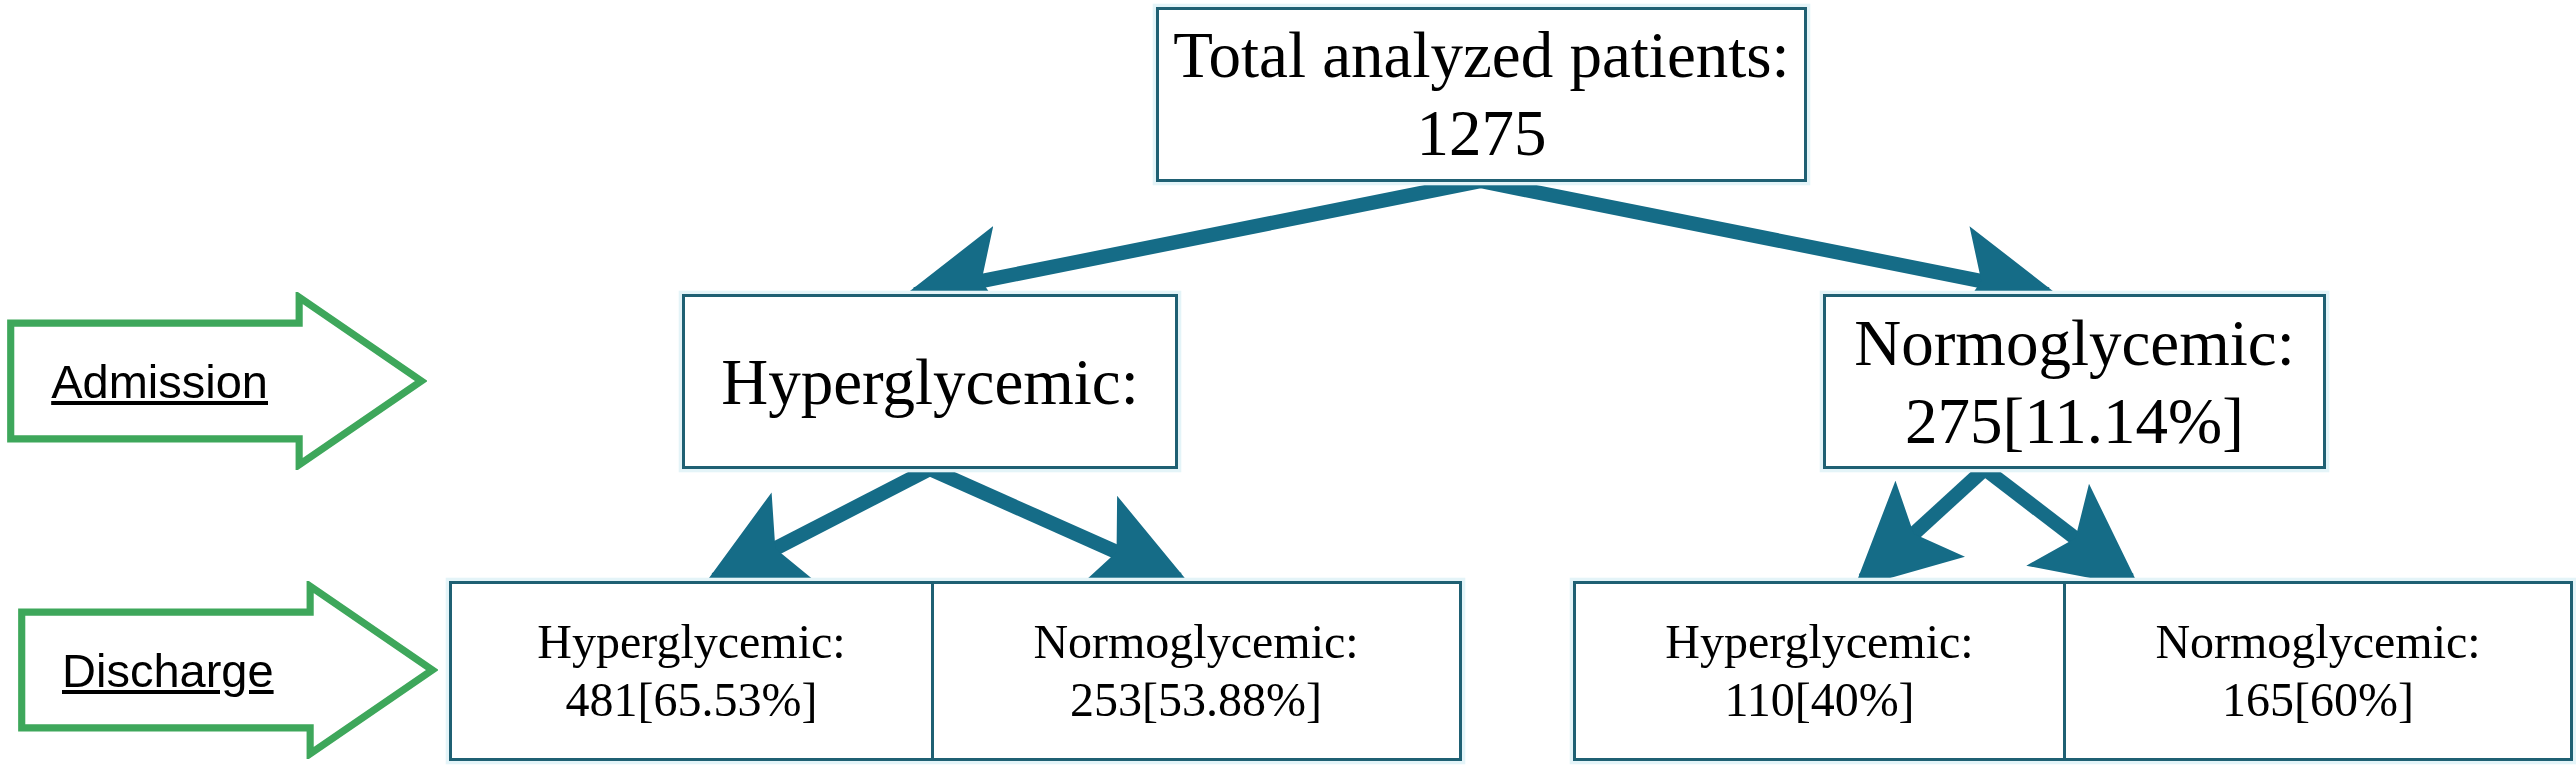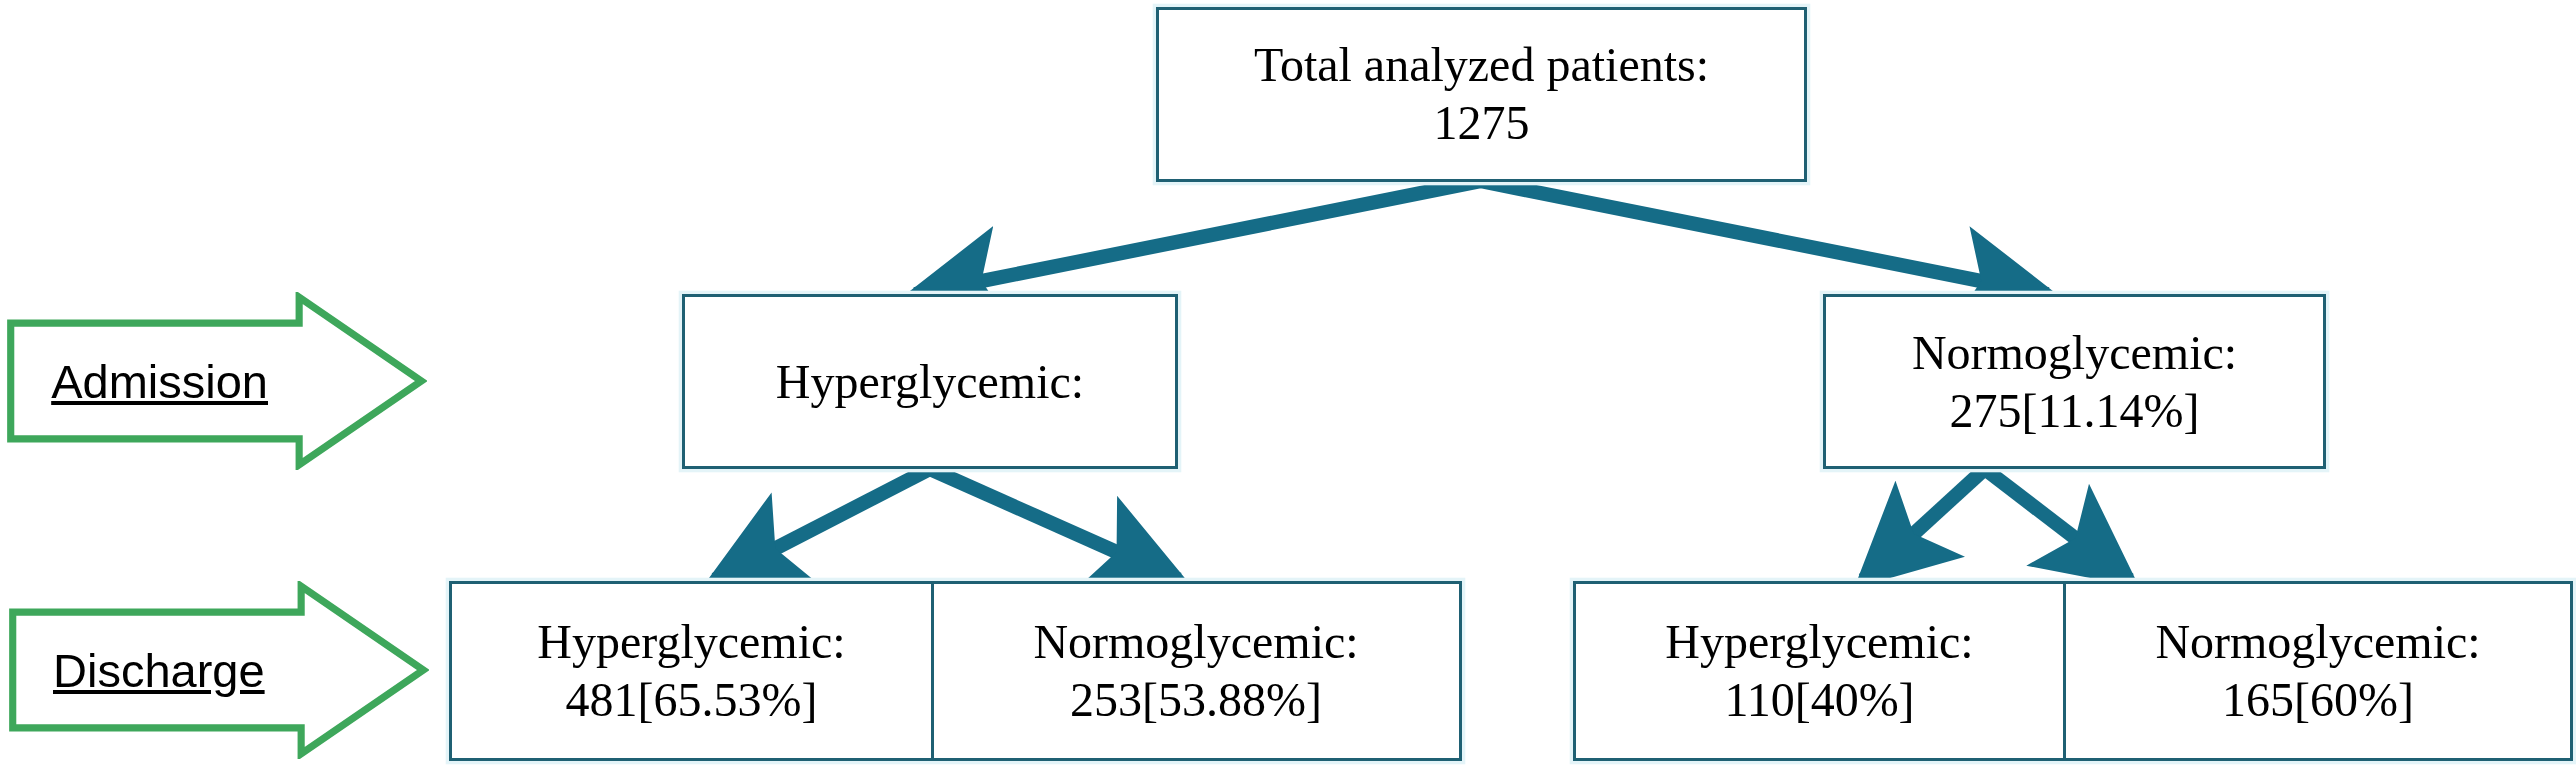--- a/index.html
+++ b/index.html
@@ -30,21 +30,21 @@
     box-sizing: border-box;
     background: #ffffff;
     border: 3.3px solid #1F6073;
     box-shadow: 0 0 0 3.3px #E4F4F8;
     display: flex;
     flex-direction: column;
     align-items: center;
     justify-content: center;
     text-align: center;
     color: #000000;
-    font-size: 48px;
+    font-size: 65px;
     line-height: 1.20;
     font-family: "Liberation Serif", serif;
     z-index: 3;
   }
   .node .line1 { display: block; white-space: nowrap; }
   .node .line2 { display: block; white-space: nowrap; }
 
   
   .pair {
     position: absolute;
@@ -130,21 +130,21 @@
 
   <div class="node" style="left:682px; top:294px; width:496px; height:175px;">
     <span class="line1">Hyperglycemic:</span>
   </div>
 
   <div class="node" style="left:1823px; top:294px; width:503px; height:175px;">
     <span class="line1">Normoglycemic:</span>
     <span class="line2">275[11.14%]</span>
   </div>
 
-  <div class="stage-arrow" style="left:7px; top:581px; width:422px; height:178px;">
+  <div class="stage-arrow" style="left:16px; top:581px; width:422px; height:178px;">
     <svg viewBox="0 0 648 274" width="422" height="178" xmlns="http://www.w3.org/2000/svg">
       <path d="M 8 48 L 452 48 L 452 8 L 640 137 L 452 266 L 452 226 L 8 226 Z" fill="#FFFFFF" stroke="#3EA75B" stroke-width="11" stroke-linejoin="miter"></path>
     </svg>
     <div class="lbl">Discharge</div>
   </div>
 
   <div class="pair" style="left:449px; top:581px; width:1013px; height:180px;">
     <div class="cell" style="width:479px;">
       <span class="line1">Hyperglycemic:</span>
       <span class="line2">481[65.53%]</span>

